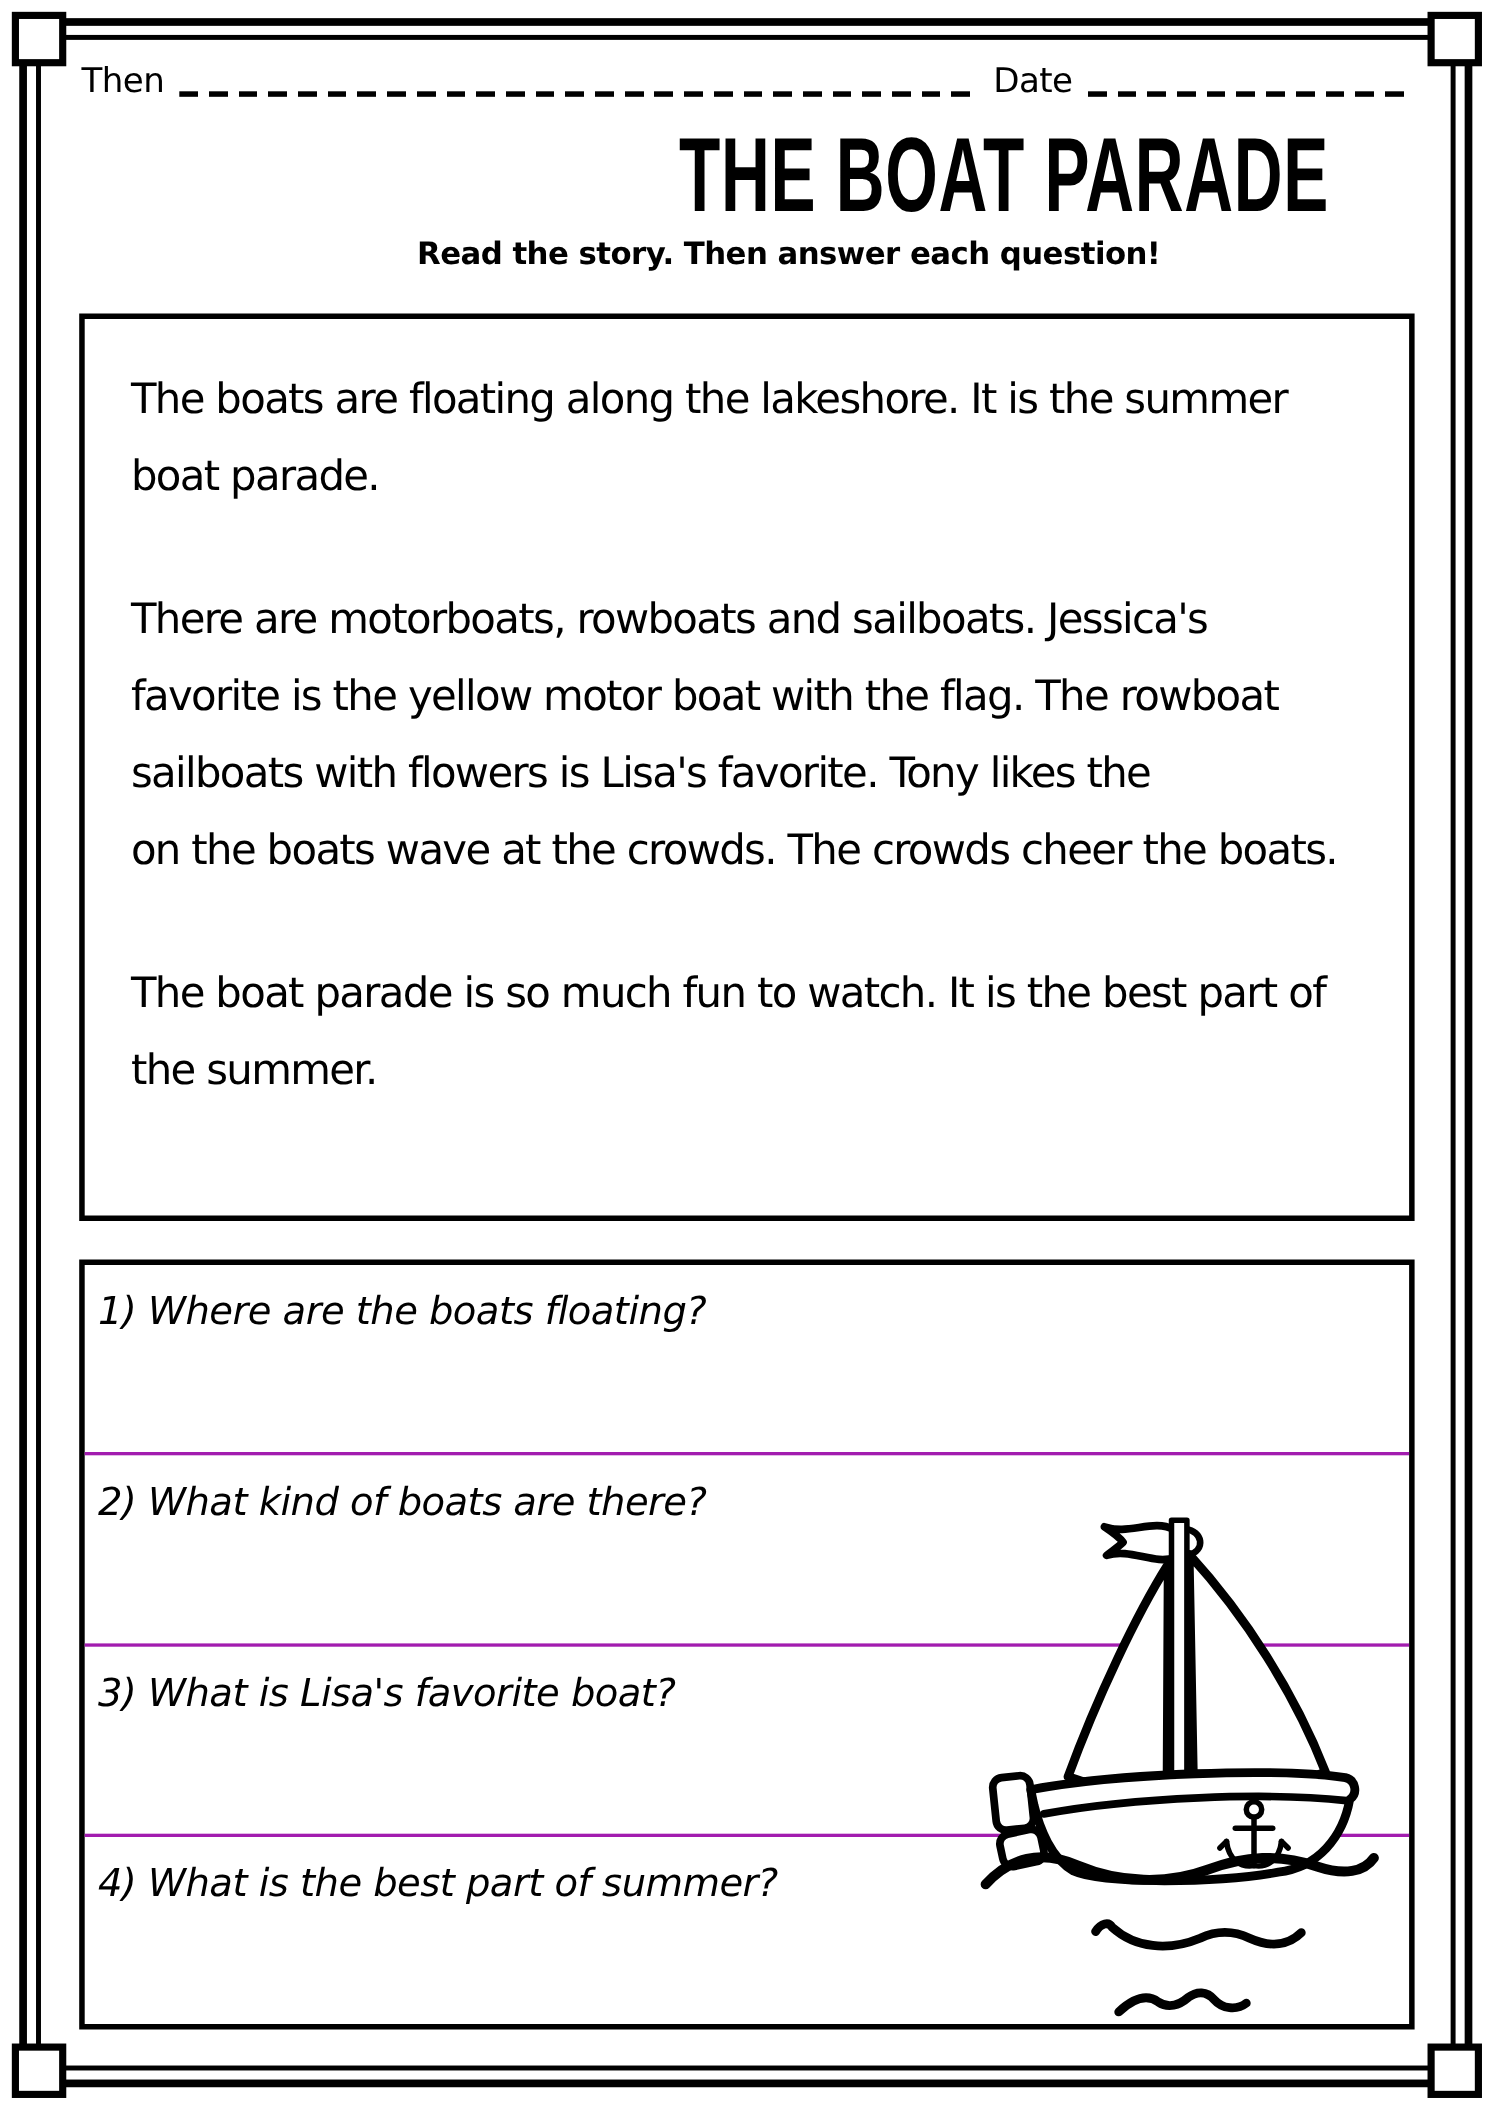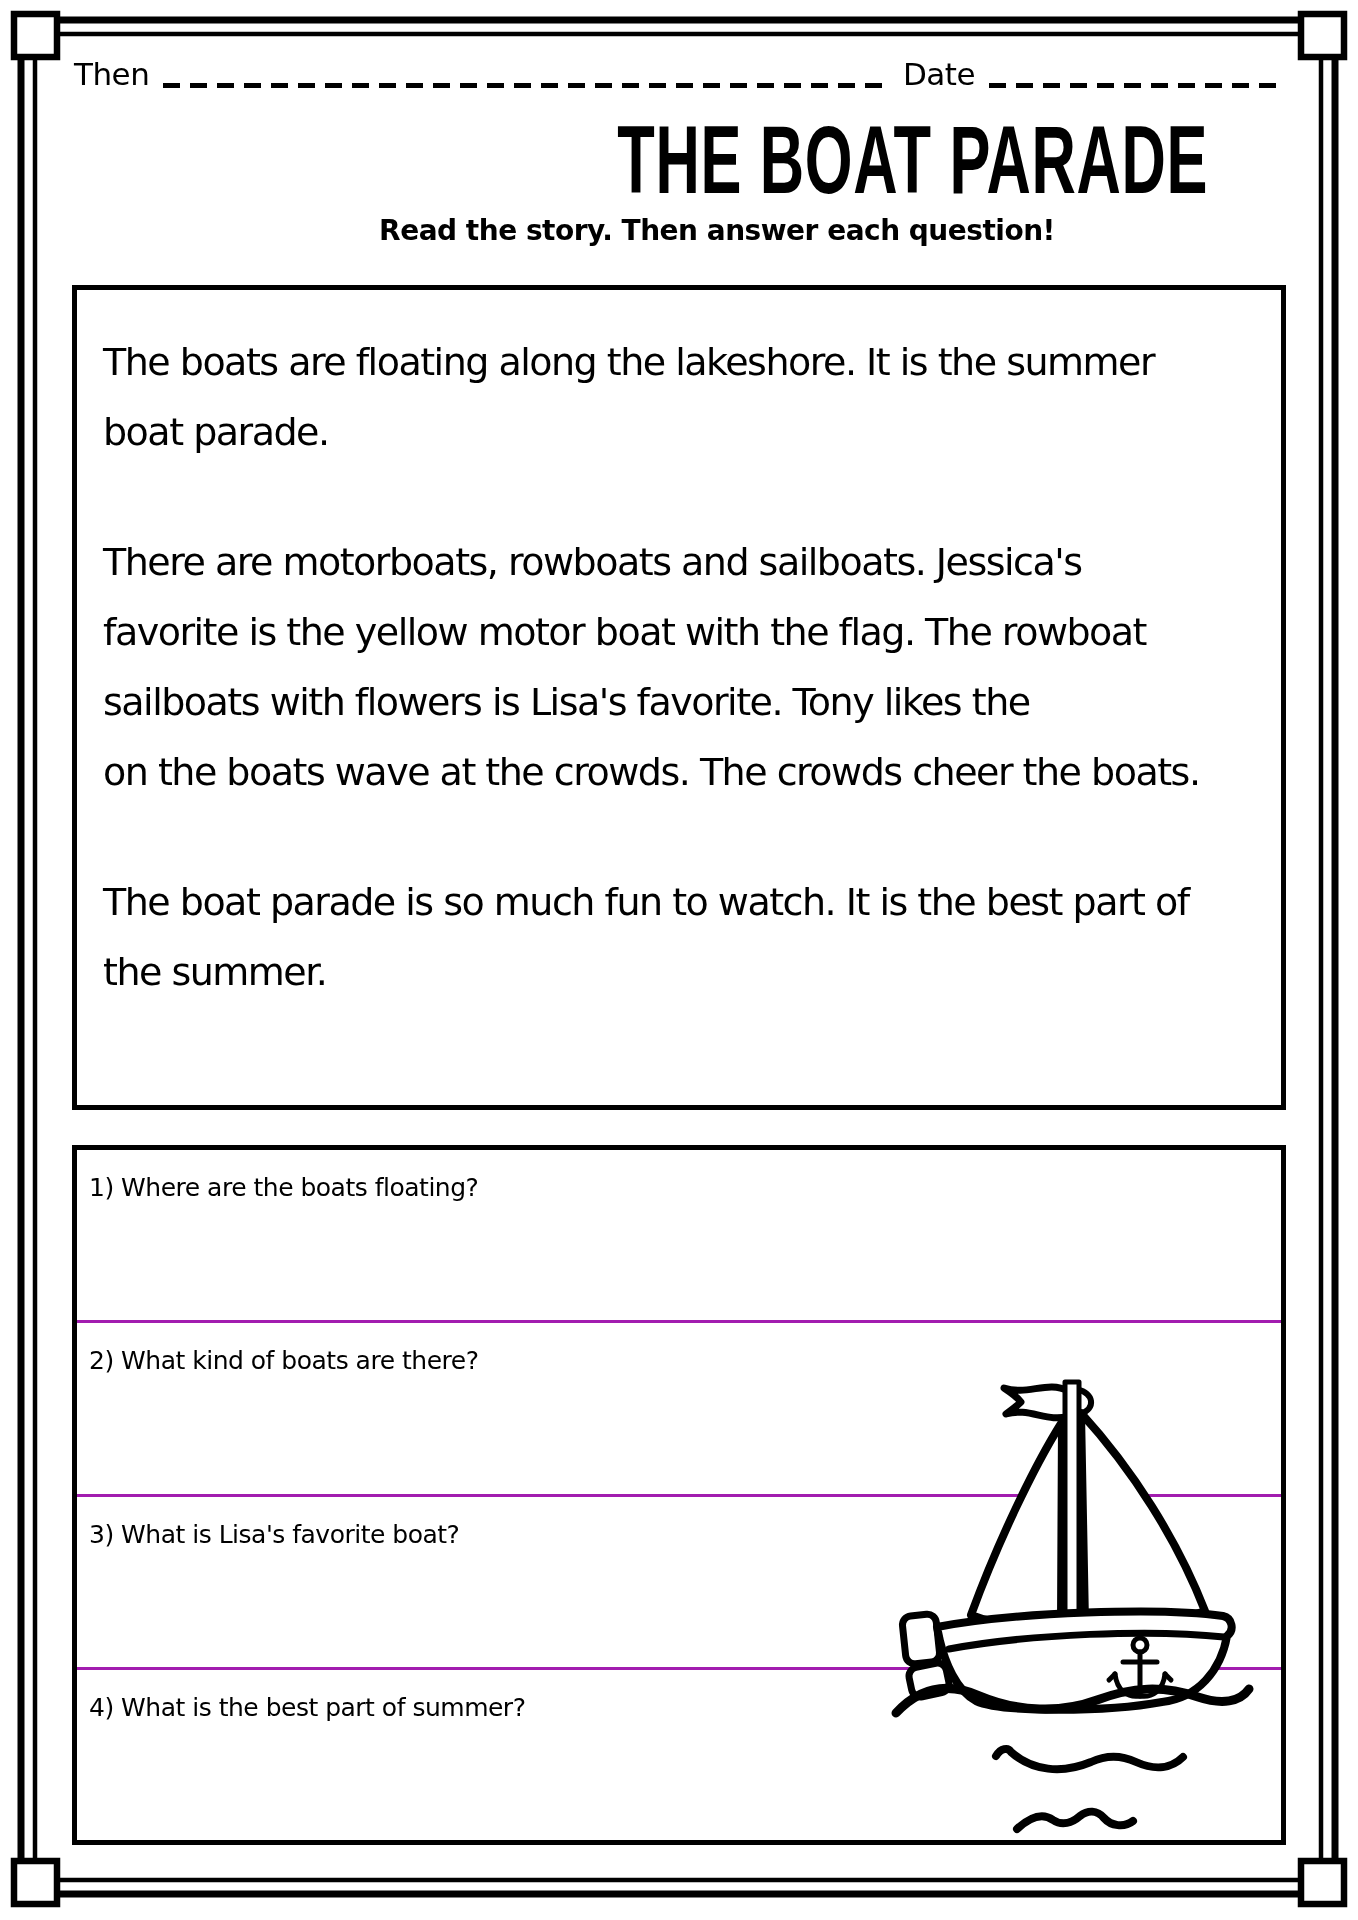--- a/index.html
+++ b/index.html
@@ -41,39 +41,39 @@
   .subtitle {
     position:absolute; top:214px; left:0; width:100%; text-align:center;
     font-size:28px; font-weight:700; letter-spacing:-0.5px; z-index:2;padding-left:38px;
   }
 
   
   .story-box {
     position:absolute; left:72px; top:285px;
     width:1214px; height:825px;
     border:5px solid #000; box-sizing:border-box;
-    padding:37px 16px 0 26px;
+    padding:37px 16px 0 42px;
     overflow:hidden; z-index:2;
   }
   .paragraph { margin:0 0 60px 0; }
   .story-line {
     font-size:38px; line-height:70px; letter-spacing:-1.5px;
     white-space:nowrap;
   }
 
   
   .questions-box {
     position:absolute; left:72px; top:1145px;
     width:1214px; height:700px;
     border:5px solid #000; box-sizing:border-box;
     display:flex; flex-direction:column; z-index:2;
   }
   .q-row { flex:1 1 0; border-top:3px solid #a21caf; padding:23px 8px 0 12px; position:relative; }
   .q-row:first-child { border-top:none; }
-  .q-label { font-size:25px; letter-spacing:-0.5px; white-space:nowrap; }
+  .q-label { font-size:35px; letter-spacing:-0.5px; white-space:nowrap;font-style:italic; }
   .q-answer-space { position:absolute; inset:60px 0 0 0; }
 
   
   .boat-svg {
     position:absolute; left:880px; top:1370px; width:410px; height:470px;
     z-index:3; pointer-events:none;
   }
 </style>
 </head>
 <body>

